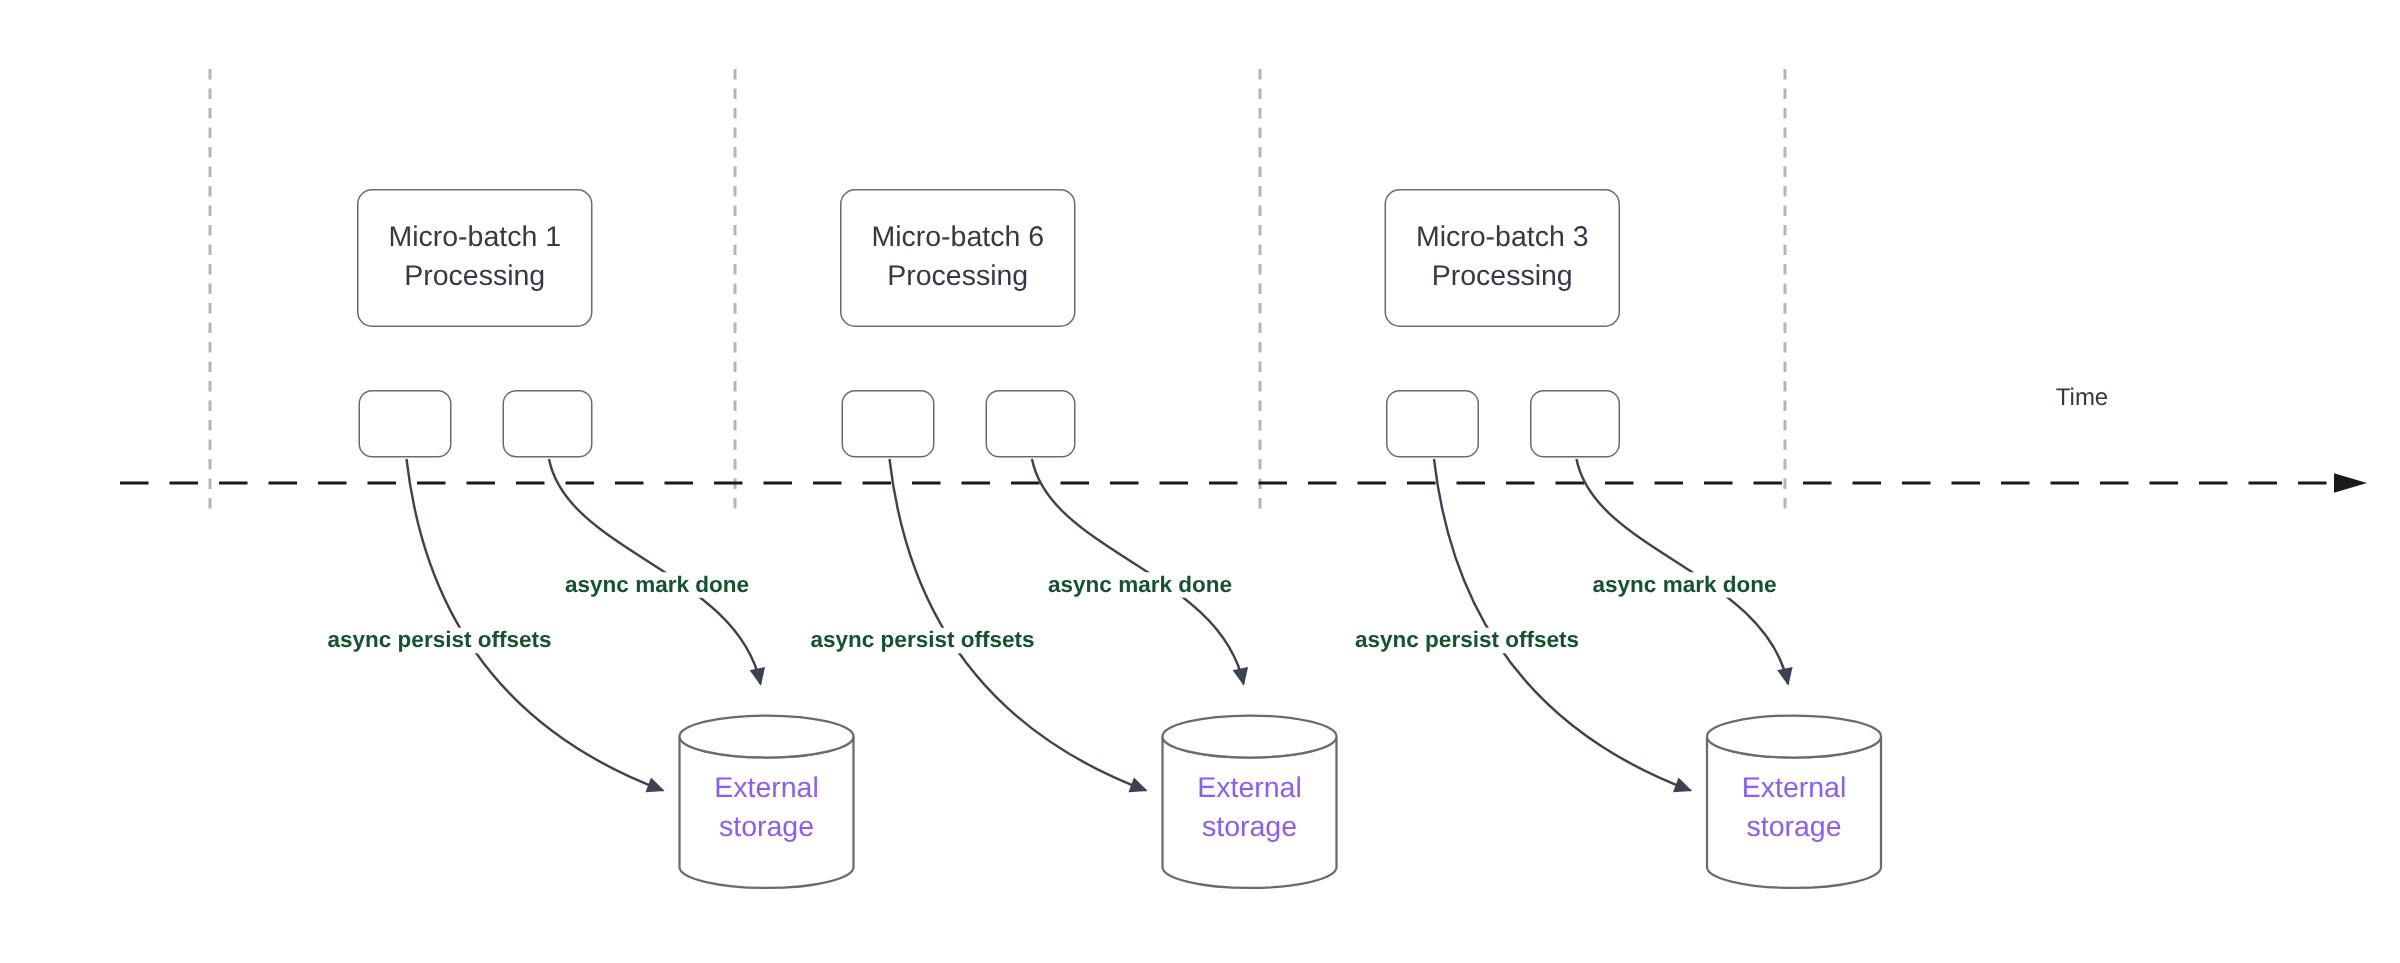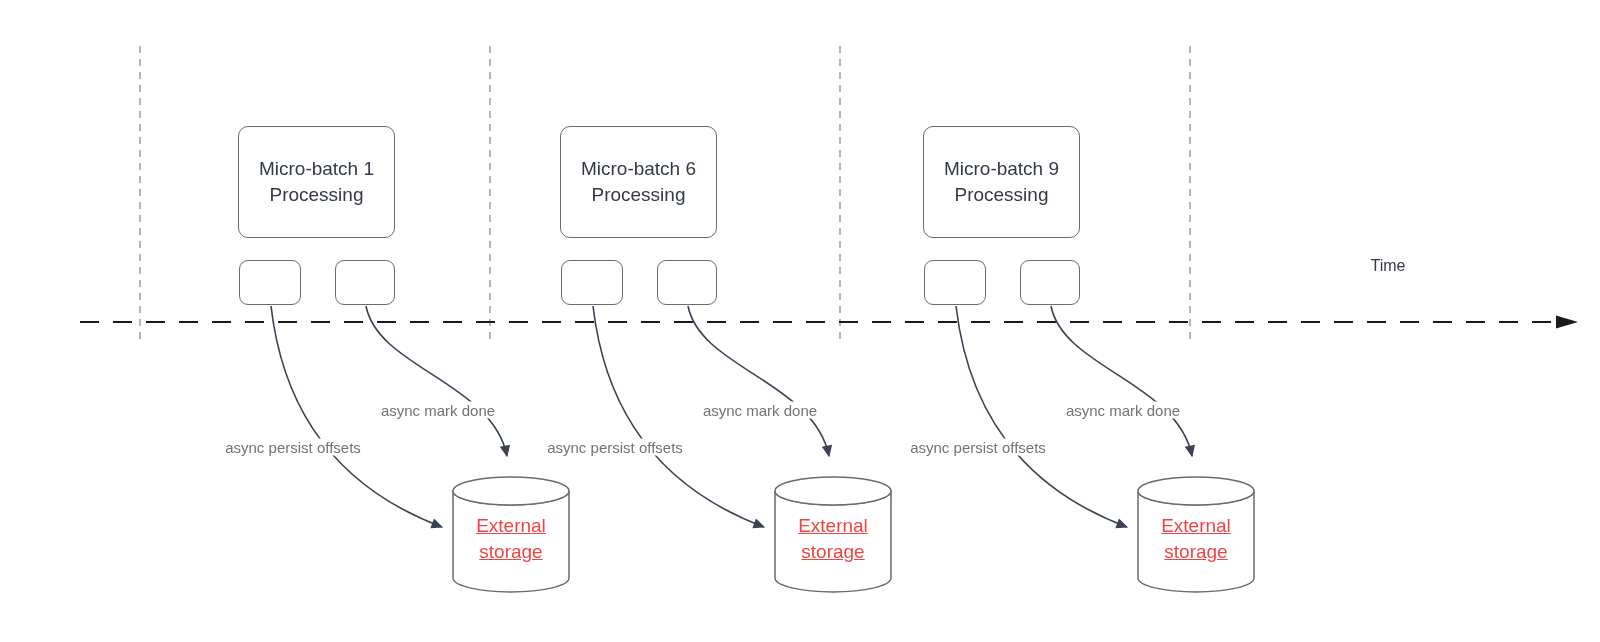--- a/index.html
+++ b/index.html
@@ -28,21 +28,21 @@
     width: 0;
     height: 642px;
     overflow: visible;
     z-index: 2;
   }
   .batch-box {
     position: absolute;
     left: 0;
     top: 126px;
     width: 157px;
-    height: 112px;
+    height: 92px;
     background: #ffffff;
     border: 1.5px solid #6b6b6b;
     border-radius: 10px;
     display: flex;
     align-items: center;
     justify-content: center;
     text-align: center;
     font-size: 19px;
     line-height: 26px;
     color: #333a45;
@@ -58,42 +58,40 @@
     border: 1.5px solid #6b6b6b;
     border-radius: 9px;
     box-sizing: border-box;
   }
   .task-box.left  { left: 1px; }
   .task-box.right { left: 97px; width: 60px; }
   .edge-label {
     position: absolute;
     transform: translate(-50%, -50%);
     font-size: 15px;
-    font-weight: normal;
-    color: #737373;
+    font-weight: bold;
+    color: #14532d;
     background: #ffffff;
     padding: 0 3px;
     white-space: nowrap;
     z-index: 3;
-    margin-top: 20px;
   }
   .edge-label.persist { left: 55px;  top: 427px; text-align: center; }
   .edge-label.markdone{ left: 200px; top: 390px; }
   .storage-label {
     position: absolute;
     left: 215px;
     top: 513px;
     width: 116px;
     text-align: center;
     font-size: 19px;
     line-height: 26px;
-    color: #ef4444;
+    color: #8b5cf6;
     white-space: pre-line;
     z-index: 3;
-    text-decoration: underline;
   }
   .time-label {
     position: absolute;
     left: 1352px;
     top: 257px;
     width: 72px;
     text-align: center;
     font-size: 16px;
     color: #333a45;
     z-index: 2;
@@ -170,21 +168,21 @@
     <div class="task-box left"></div>
     <div class="task-box right"></div>
     <div class="edge-label persist">async persist offsets</div>
     <div class="edge-label markdone">async mark done</div>
     <div class="storage-label">External
 storage</div>
   </div>
 
   <div class="set" style="left:923px">
     <div class="batch-box">
-      <span>Micro-batch 9
+      <span>Micro-batch 3
 Processing</span>
     </div>
     <div class="task-box left"></div>
     <div class="task-box right"></div>
     <div class="edge-label persist">async persist offsets</div>
     <div class="edge-label markdone">async mark done</div>
     <div class="storage-label">External
 storage</div>
   </div>
 

